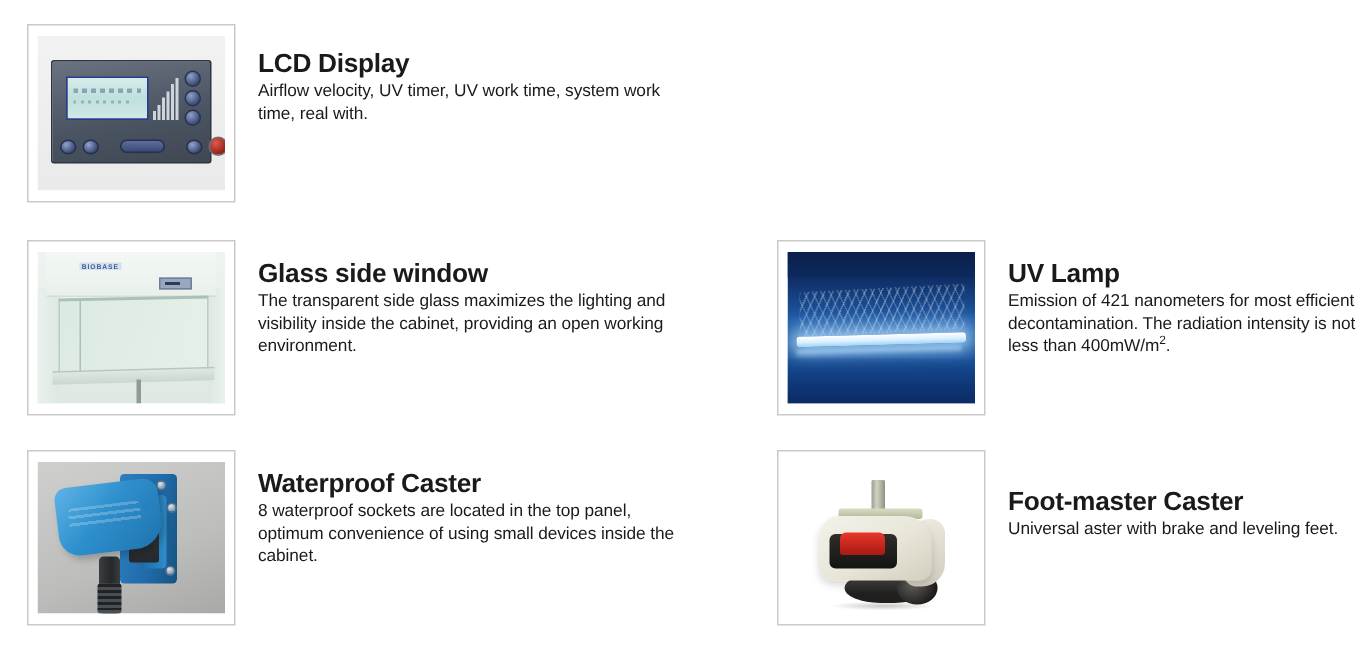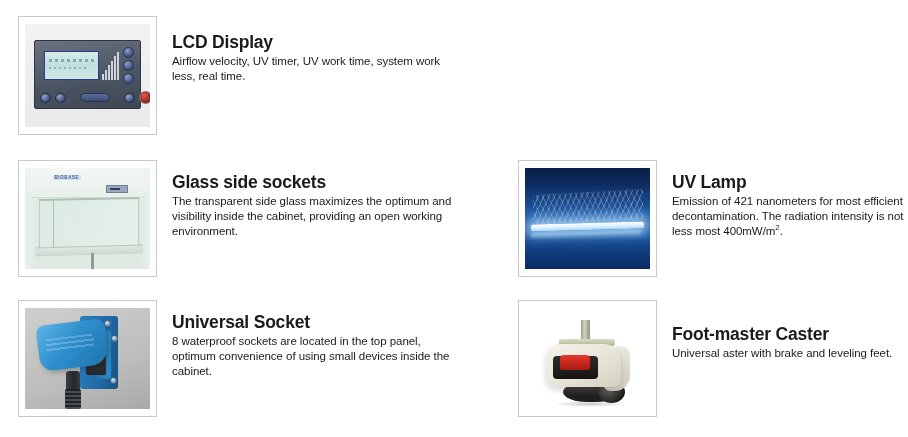--- a/index.html
+++ b/index.html
@@ -477,61 +477,61 @@
             <span class="pill"></span>
             <span class="lcd-gap"></span>
             <span class="btn"></span>
             <span class="redbtn"></span>
           </div>
         </div>
       </div>
     </div>
     <div class="text-block">
       <div class="feature-title">LCD Display</div>
-      <div class="feature-desc">Airflow velocity, UV timer, UV work time, system work less, real time.</div>
+      <div class="feature-desc">Airflow velocity, UV timer, UV work time, system work time, real with.</div>
     </div>
   </div>
 
   <div class="feature f-glass">
     <div class="photo-frame">
       <div class="photo">
         <div class="glass-bg"></div>
         <div class="glass-side"></div>
         <div class="glass-side2"></div>
         <div class="glass-top"></div>
         <div class="glass-logo">BIOBASE</div>
         <div class="glass-disp"></div>
         <div class="glass-pane"></div>
         <div class="glass-deck"></div>
         <div class="glass-leg"></div>
       </div>
     </div>
     <div class="text-block">
-      <div class="feature-title">Glass side sockets</div>
-      <div class="feature-desc">The transparent side glass maximizes the optimum and visibility inside the cabinet, providing an open working environment.</div>
+      <div class="feature-title">Glass side window</div>
+      <div class="feature-desc">The transparent side glass maximizes the lighting and visibility inside the cabinet, providing an open working environment.</div>
     </div>
   </div>
 
   <div class="feature f-socket">
     <div class="photo-frame">
       <div class="photo">
         <div class="sock-bg"></div>
         <div class="sock-body"></div>
         <div class="sock-hinge"></div>
         <div class="sock-inner"></div>
         <div class="sock-lid"></div>
         <div class="sock-screw s1"></div>
         <div class="sock-screw s2"></div>
         <div class="sock-screw s3"></div>
         <div class="sock-cable"></div>
         <div class="sock-coil"></div>
       </div>
     </div>
     <div class="text-block">
-      <div class="feature-title">Universal Socket</div>
+      <div class="feature-title">Waterproof Caster</div>
       <div class="feature-desc">8 waterproof sockets are located in the top panel, optimum convenience of using small devices inside the cabinet.</div>
     </div>
   </div>
 
   <div class="feature f-uv">
     <div class="photo-frame">
       <div class="photo">
         <div class="uv-bg"></div>
         <div class="uv-dark-top"></div>
         <div class="uv-mesh"></div>
@@ -539,21 +539,21 @@
         <div class="uv-tube"></div>
         <div class="uv-lower"></div>
       </div>
     </div>
     <div class="text-block">
       <div class="feature-title">UV Lamp</div>
       <div class="feature-desc">
         <span>Emission of 421 nanometers for</span>
         <span>most efficient decontamination.</span>
         <span>The radiation intensity is not less</span>
-        <span>most 400mW/m</span><sup>2</sup><span>.</span>
+        <span>than 400mW/m</span><sup>2</sup><span>.</span>
       </div>
     </div>
   </div>
 
   <div class="feature f-caster">
     <div class="photo-frame">
       <div class="photo">
         <div class="cast-bg"></div>
         <div class="cast-shadow"></div>
         <div class="cast-stem"></div>

